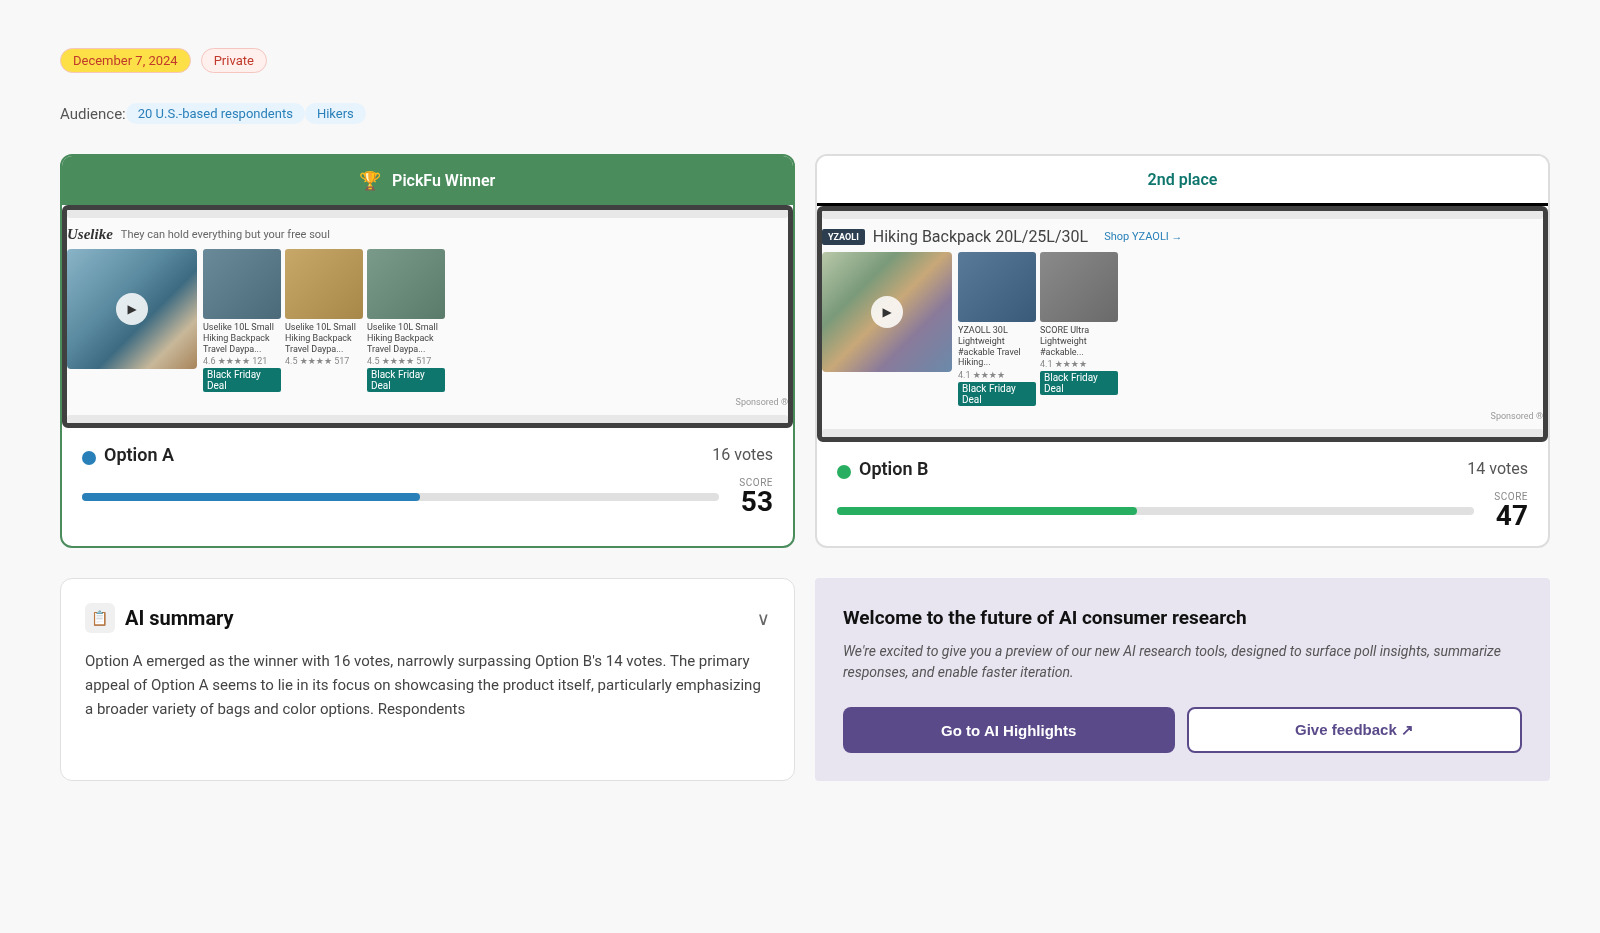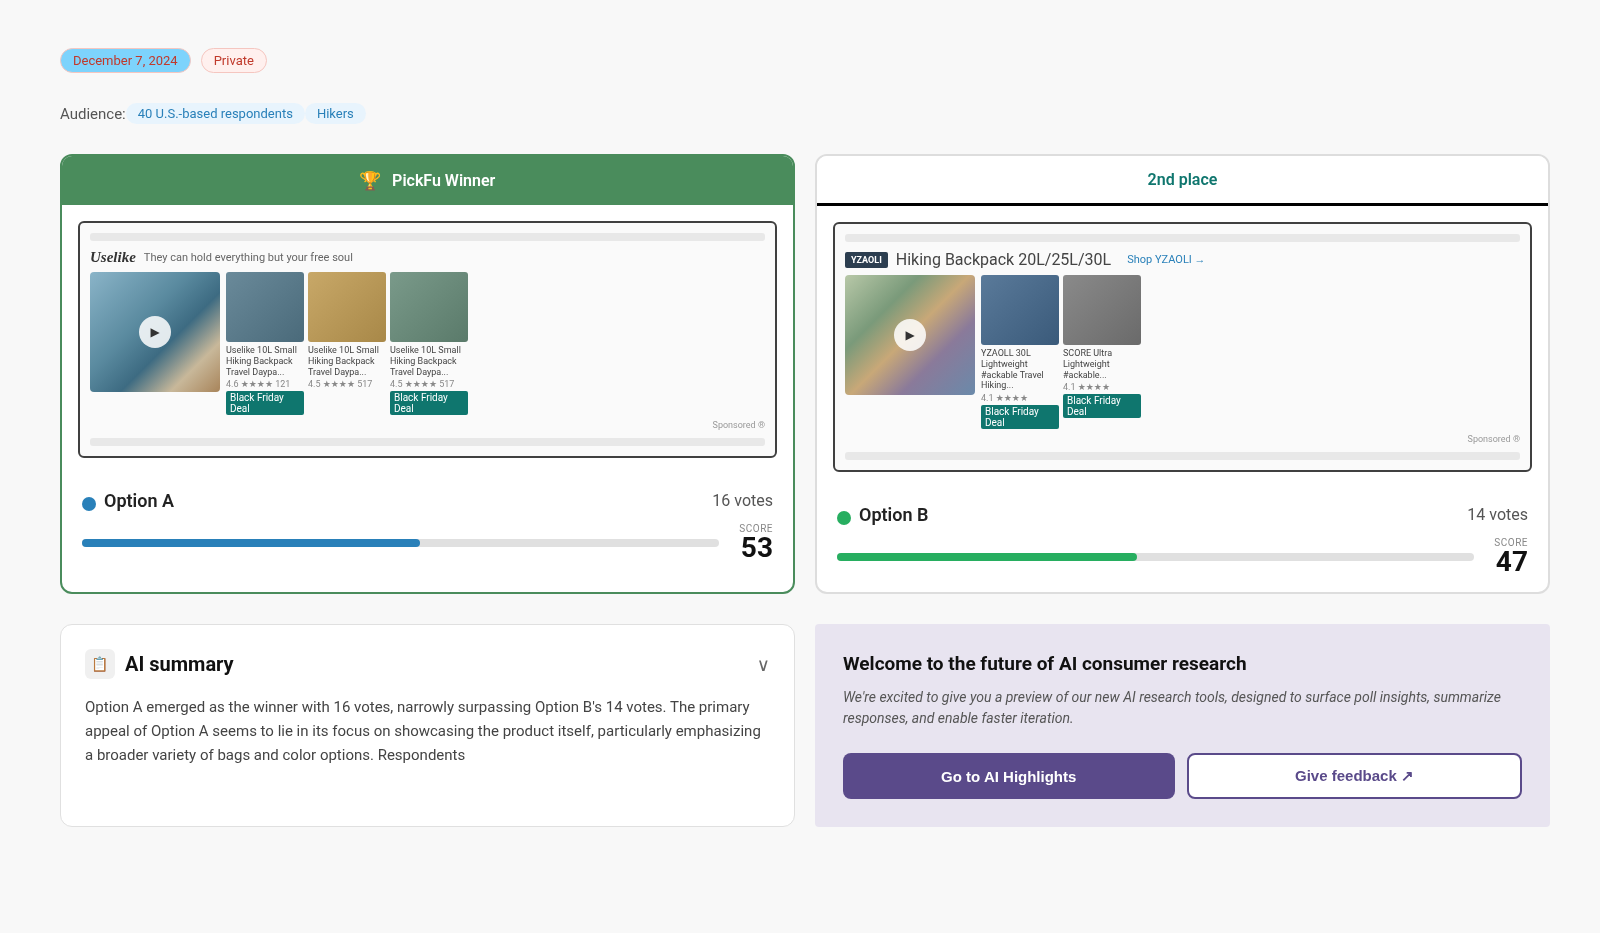--- a/index.html
+++ b/index.html
@@ -25,21 +25,21 @@
       max-width: 900px;
       line-height: 1.2;
     }
     .header-meta {
       display: flex;
       gap: 10px;
       align-items: center;
       margin-top: 8px;
     }
     .meta-date {
-      background: #7dd3fc;
+      background: #fde047;
       color: #c0392b;
       font-size: 13px;
       padding: 4px 12px;
       border-radius: 20px;
       border: 1px solid #f5c6c0;
     }
     .meta-private {
       background: #fff0ee;
       color: #c0392b;
       font-size: 13px;
@@ -103,24 +103,22 @@
     }
     .card-header.second-header {
       background: #fff;
       color: #0f766e;
       border-bottom: 3px solid #000000;
     }
 
     
     .ad-mockup {
       background: #fafafa;
-      border: 2px solid #404040;
-      margin: 16px;
+      border: 5px solid #404040;
       border-radius: 6px;
-      padding: 10px;
       min-height: 200px;
       position: relative;
     }
     .ad-brand-row {
       display: flex;
       align-items: center;
       gap: 8px;
       margin-bottom: 6px;
     }
     .ad-brand-logo {
@@ -420,21 +418,21 @@
 
 <div class="page-header">
   <div class="header-meta">
     <span class="meta-date">December 7, 2024</span>
     <span class="meta-private">Private</span>
   </div>
 </div>
 
 <div class="audience-row">
   <span>Audience:</span>
-  <span class="audience-tag">40 U.S.-based respondents</span>
+  <span class="audience-tag">20 U.S.-based respondents</span>
   <span class="audience-tag hikers">Hikers</span>
 </div>
 
 <div class="options-grid">
 
   <div class="option-card winner">
     <div class="card-header winner-header">
       <span class="trophy-icon">🏆</span>
       <span>PickFu Winner</span>
     </div>

